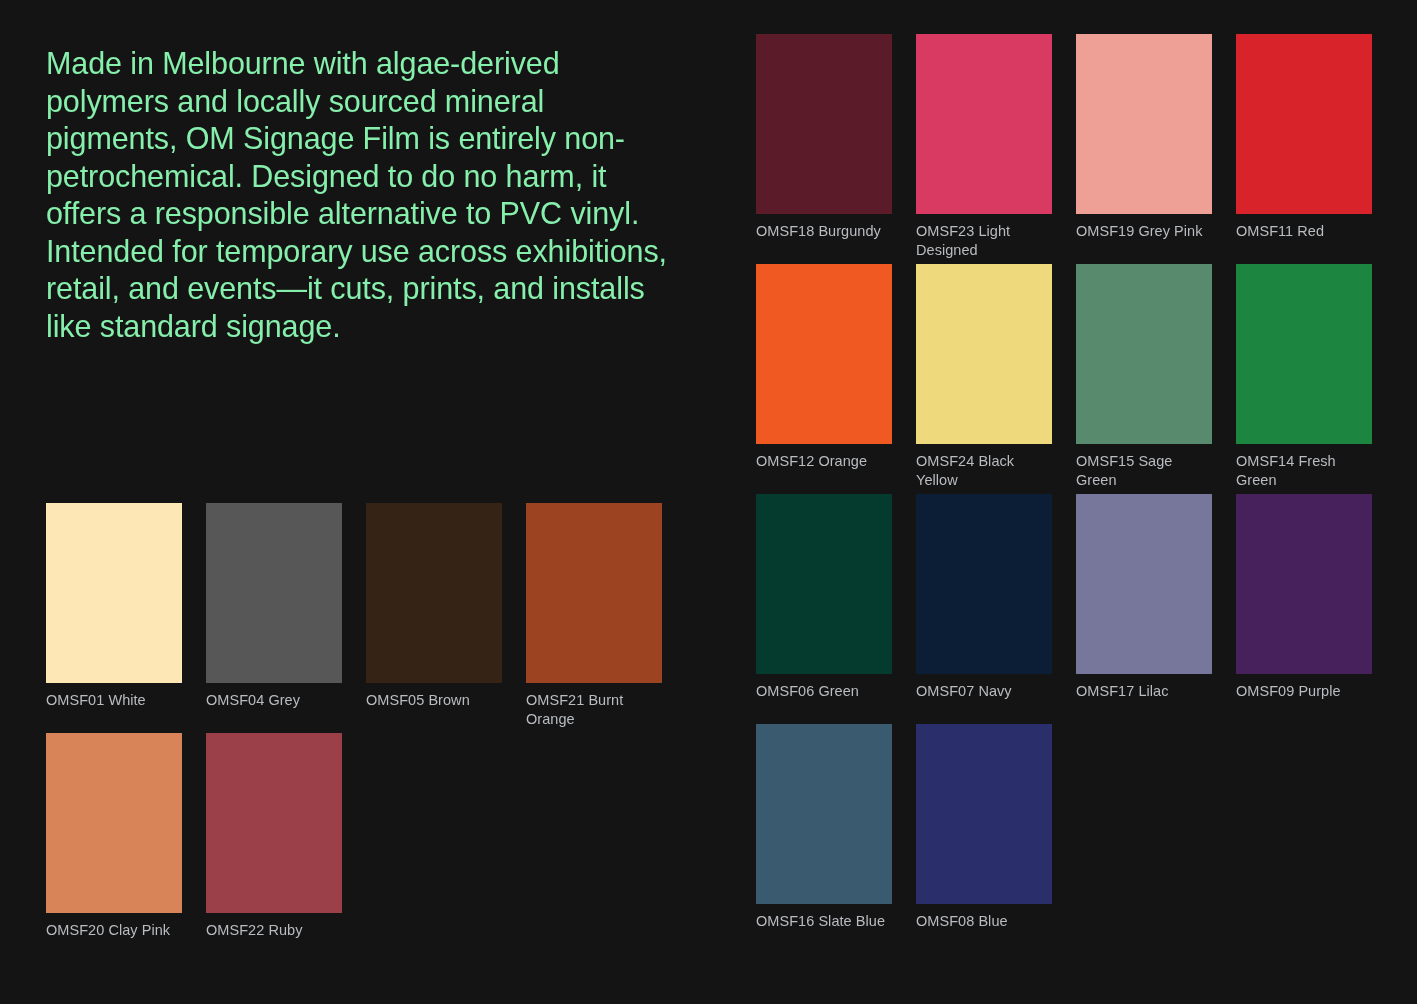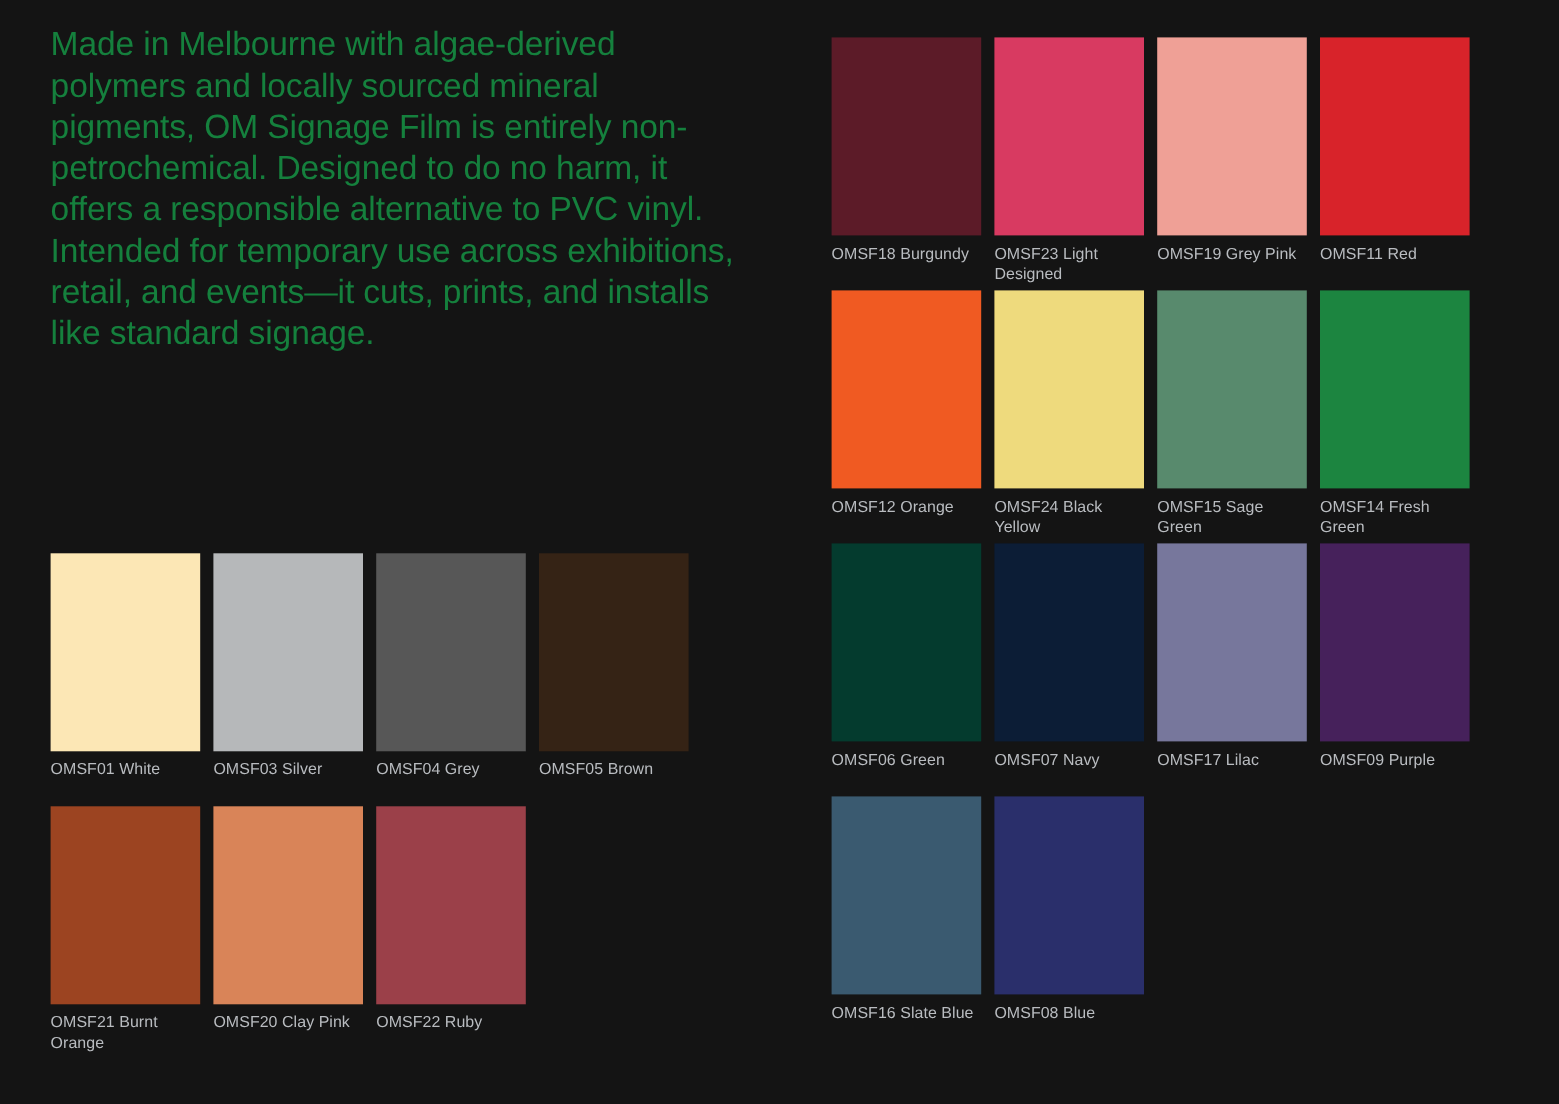--- a/index.html
+++ b/index.html
@@ -15,36 +15,36 @@
   body {
     font-family: "Liberation Sans", sans-serif;
     color: #b9bcc0;
     position: relative;
   }
 
   
   #intro-text {
     position: absolute;
     left: 46px;
-    top: 22px;
+    top: 45px;
     width: 625px;
     font-size: 30.5px;
     line-height: 37.5px;
-    color: #15803d;
+    color: #86efac;
     font-weight: 400;
     letter-spacing: -0.1px;
     white-space: pre-wrap;
   }
 
   
   .swatch-grid {
     position: absolute;
     display: grid;
     grid-template-columns: repeat(4, 136px);
-    column-gap: 12px;
+    column-gap: 24px;
   }
 
   #grid-neutrals-earth {
     left: 46px;
     top: 503px;
     grid-template-rows: 230px 230px;
   }
 
   #grid-brights {
     left: 756px;
@@ -75,24 +75,20 @@
 </style>
 </head>
 <body style="background: rgb(20, 20, 20);">
 
 <p id="intro-text">Made in Melbourne with algae-derived polymers and locally sourced mineral pigments, OM Signage Film is entirely non-petrochemical. Designed to do no harm, it offers a responsible alternative to PVC vinyl. Intended for temporary use across exhibitions, retail, and events—it cuts, prints, and installs like standard signage.</p>
 
 <div id="grid-neutrals-earth" class="swatch-grid">
     <div class="swatch-cell">
       <span class="swatch-chip" style="background-color: rgb(252, 231, 181);"></span>
       <span class="swatch-label">OMSF01 White</span>
-    </div>
-    <div class="swatch-cell">
-      <span class="swatch-chip" style="background-color: rgb(182, 184, 186);"></span>
-      <span class="swatch-label">OMSF03 Silver</span>
     </div>
     <div class="swatch-cell">
       <span class="swatch-chip" style="background-color: rgb(87, 87, 87);"></span>
       <span class="swatch-label">OMSF04 Grey</span>
     </div>
     <div class="swatch-cell">
       <span class="swatch-chip" style="background-color: rgb(53, 35, 21);"></span>
       <span class="swatch-label">OMSF05 Brown</span>
     </div>
     <div class="swatch-cell">

